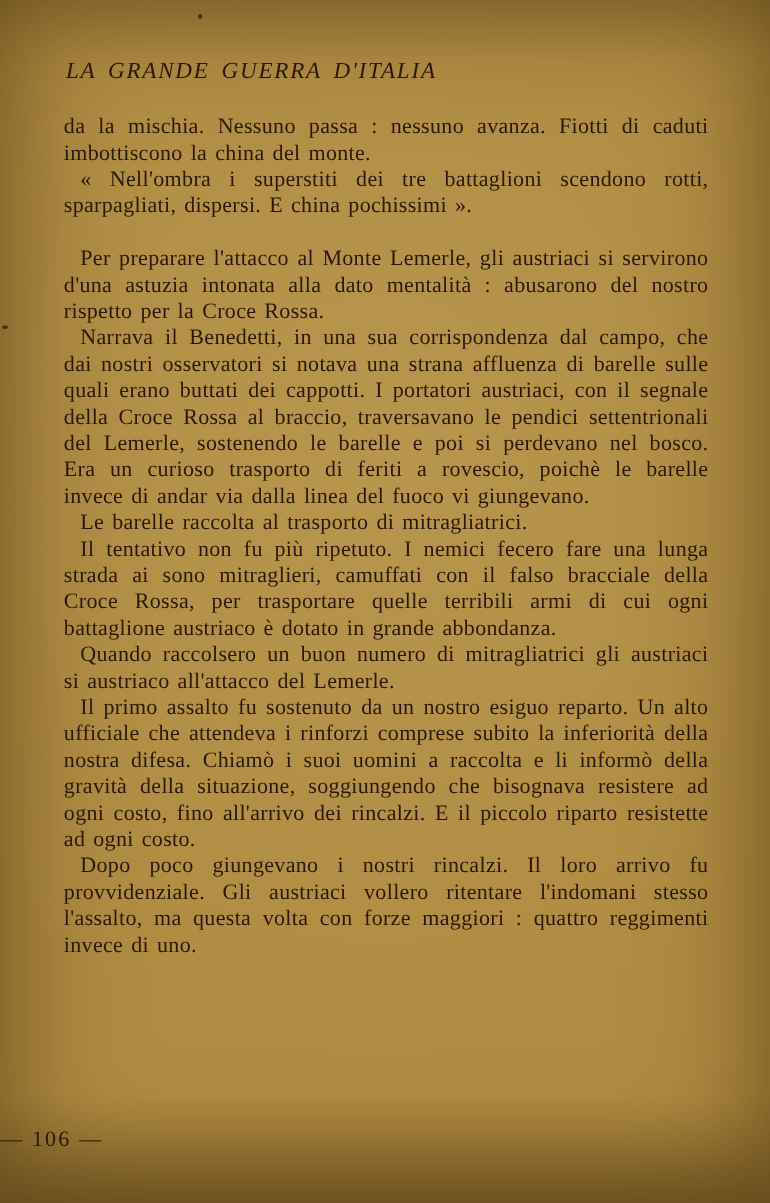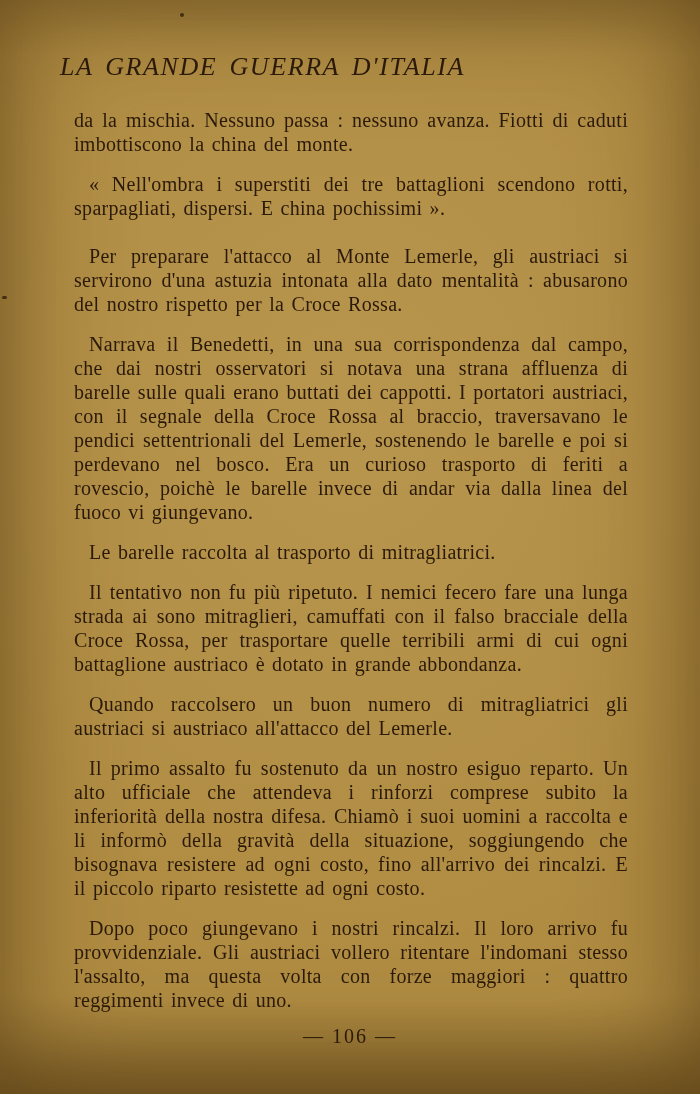--- a/index.html
+++ b/index.html
@@ -28,40 +28,40 @@
     padding:52px 56px 0 58px;
   }
   .speck{
     position:absolute;border-radius:50%;
     background:rgba(40,26,6,0.75);
   }
   .speck-1{width:4px;height:4px;left:180px;top:13px;}
   .speck-2{width:5px;height:3px;left:2px;top:296px;border-radius:2px;}
   .running-title{
     font-style:italic;
-    font-size:26px;
+    font-size:21px;
     letter-spacing:1.6px;
     word-spacing:4px;
     margin:0 0 26px 2px;
     white-space:nowrap;
   }
   .body-text{
     font-size:20px;
     line-height:24px;
     text-align:justify;
     letter-spacing:0.3px;
     word-spacing:2px;
   }
-  .para{margin:16px;text-indent:15px;}
+  .para{margin:0;text-indent:15px;}
   .para.no-indent{text-indent:0;}
   .para.section-start{margin-top:24px;}
   .page-number{
     position:absolute;
     left:0;right:0;bottom:46px;
-    text-align:center;
+    text-align:left;
     font-size:20px;
     letter-spacing:2px;
   }
 </style>
 </head>
 <body>
 
 <div class="page">
 
   <span class="speck speck-1"></span>

